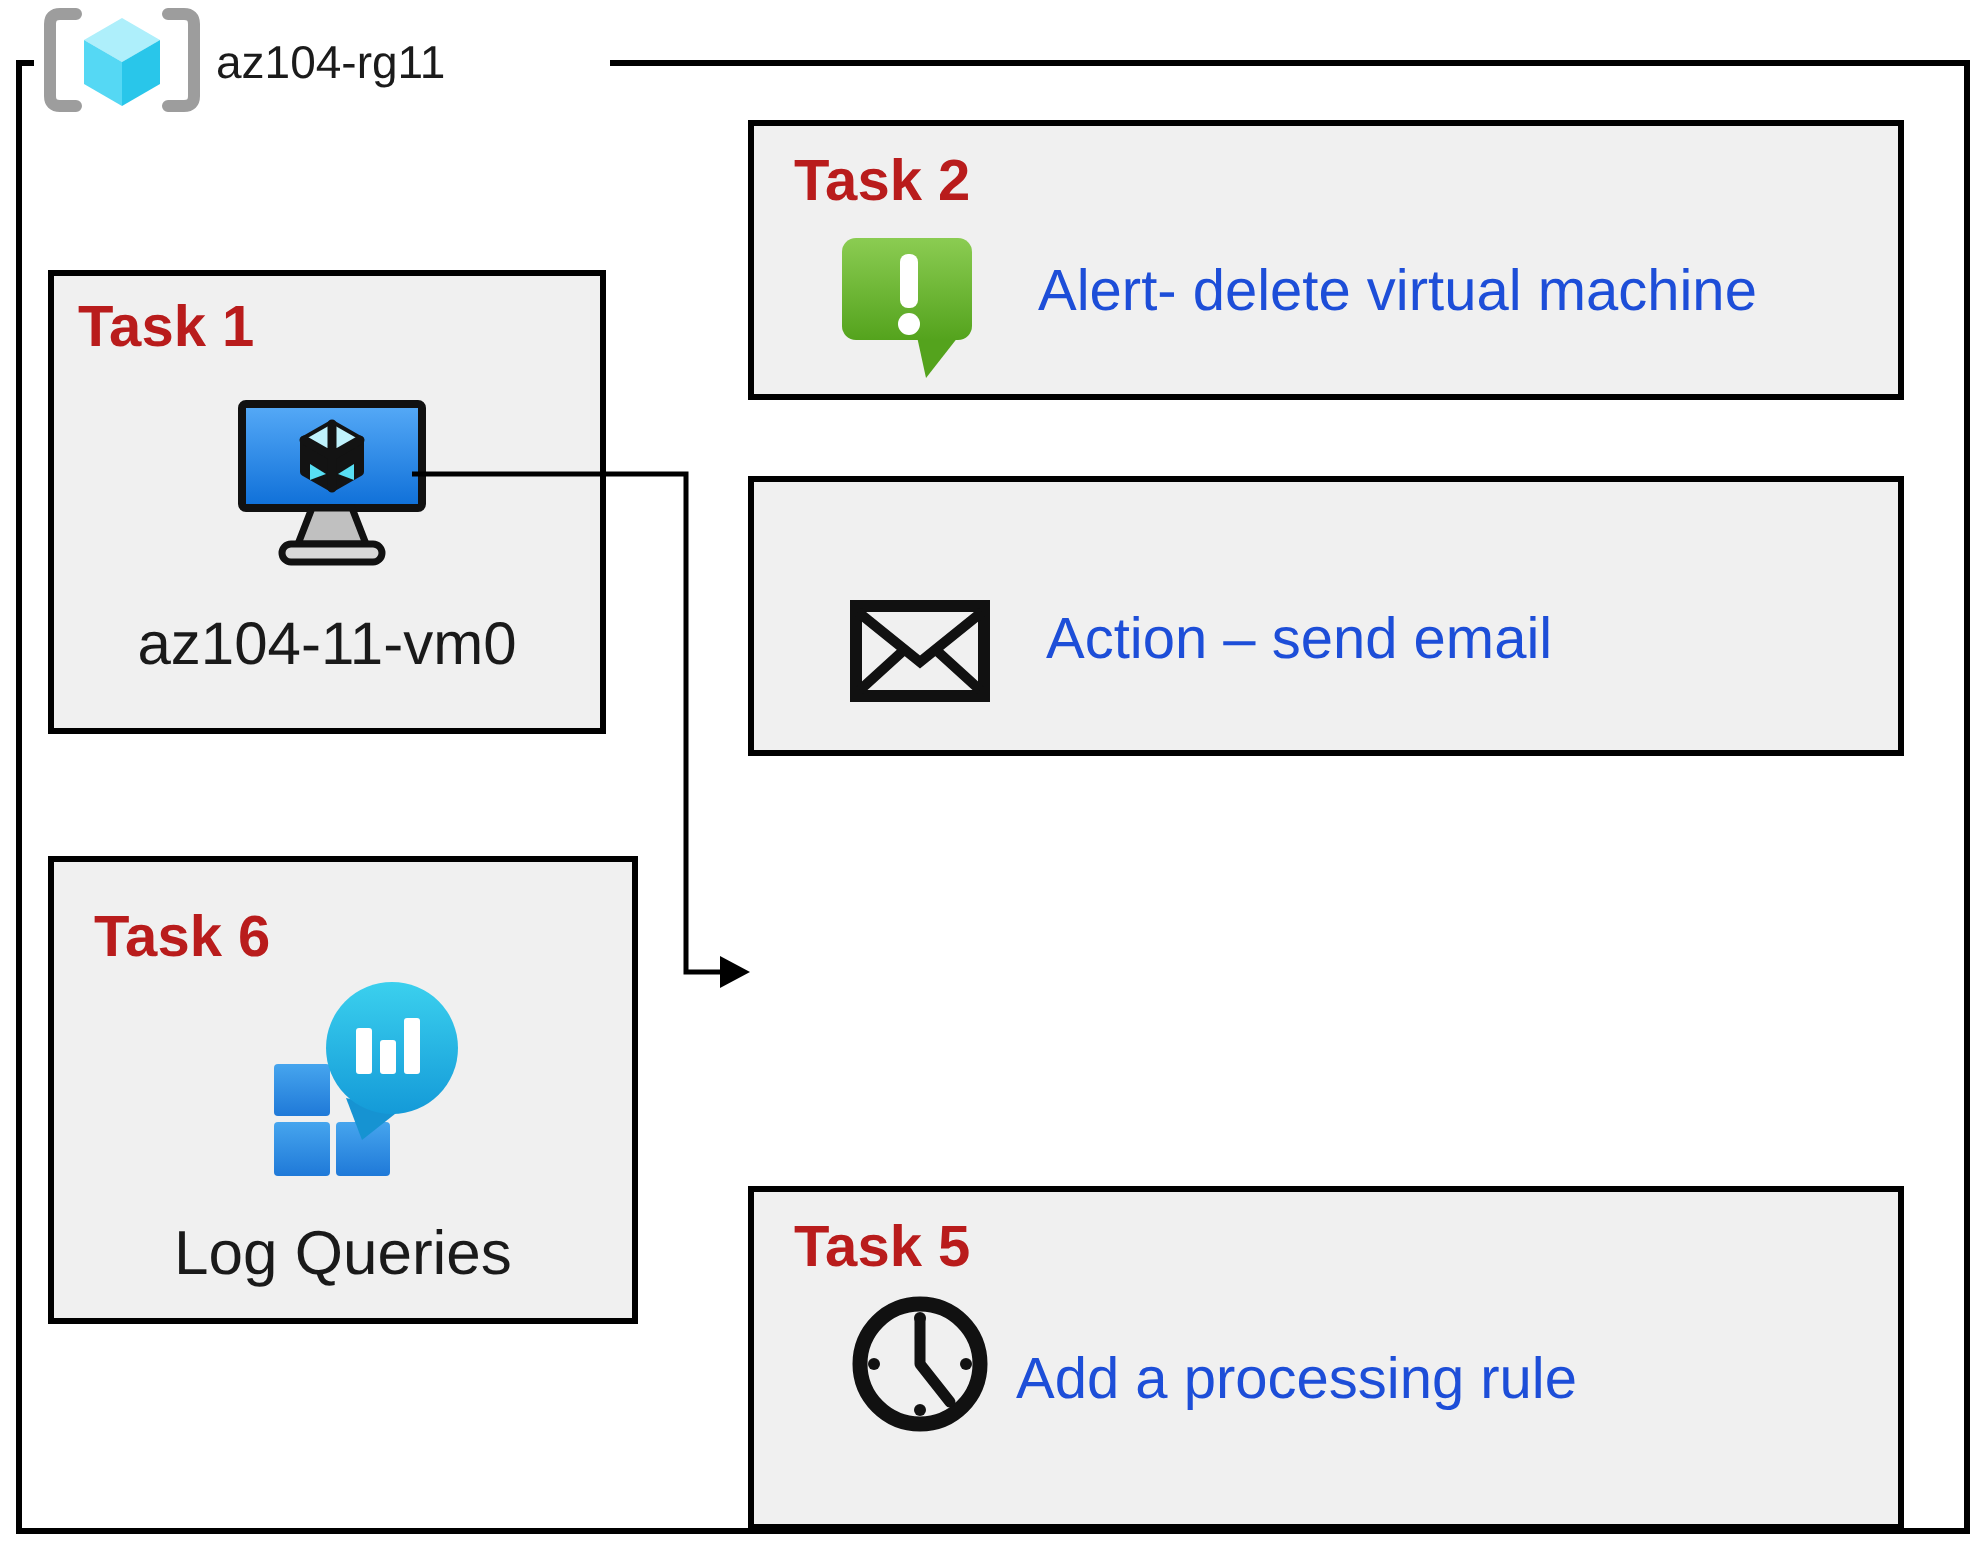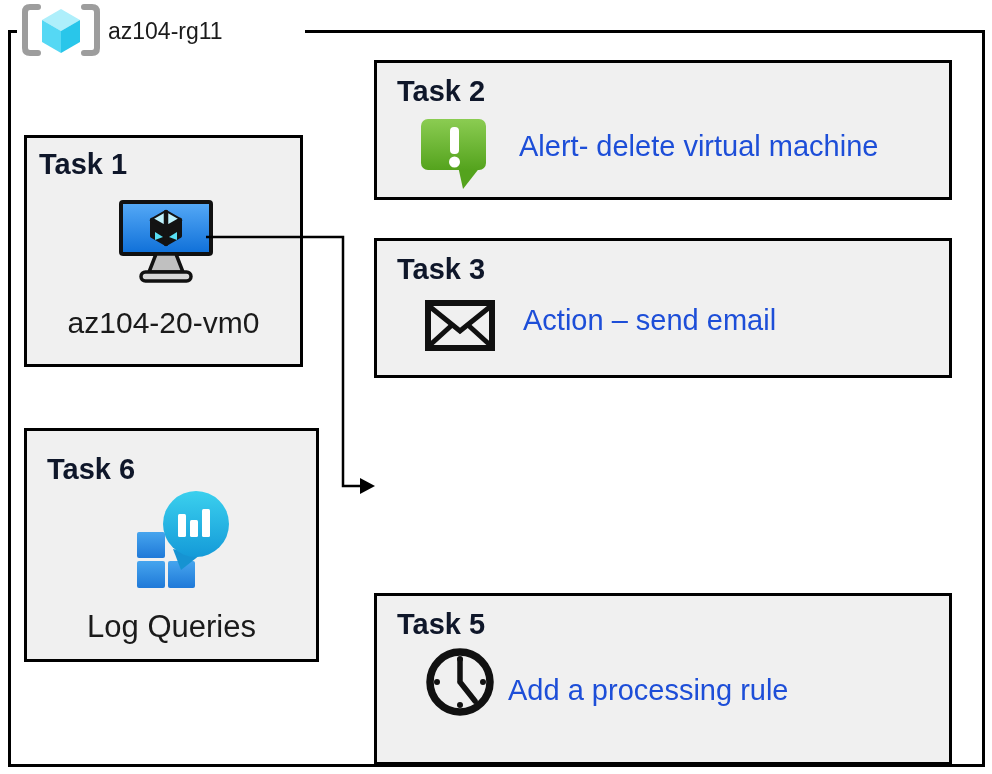--- a/index.html
+++ b/index.html
@@ -16,21 +16,21 @@
   }
   .rg-icon{position:absolute;left:22px;top:4px;z-index:3;}
   .rg-label{
     position:absolute;left:108px;top:13px;z-index:3;font-size:23px;line-height:36px;color:#1b1b1b;
   }
   .box{
     position:absolute;background:#F0F0F0;border:3px solid #000;box-sizing:border-box;z-index:2;
   }
   .box svg{position:absolute;}
   .title{
-    position:absolute;font-weight:bold;font-size:29px;line-height:36px;color:#0f172a;white-space:nowrap;
+    position:absolute;font-weight:bold;font-size:29px;line-height:36px;color:#b91c1c;white-space:nowrap;
   }
   .desc{
     position:absolute;font-size:29px;line-height:40px;color:#1d4ed8;white-space:nowrap;
   }
   .center-label{
     position:absolute;left:0;width:100%;text-align:center;font-size:30px;line-height:40px;color:#1a1a1a;
   }
   .connector{position:absolute;left:0;top:0;z-index:5;pointer-events:none;}
 </style>
 </head>
@@ -61,42 +61,41 @@
       </defs>
       <rect x="2" y="2" width="90" height="52" rx="2" fill="url(#vmG)" stroke="#111" stroke-width="4"></rect>
       <polygon points="47,12 61,20 61,36 47,44 33,36 33,20" fill="#131313" stroke="#131313" stroke-width="4" stroke-linejoin="round"></polygon>
       <polygon points="47,12 61,20 47,28 33,20" fill="#BFF2FC"></polygon>
       <polygon points="36,32 44,37 36,40" fill="#58DFF4"></polygon>
       <polygon points="58,32 50,37 58,40" fill="#58DFF4"></polygon>
       <path d="M47,28 L33,20 M47,28 L61,20 M47,28 L47,44 M47,12 L47,28" stroke="#131313" stroke-width="4.5" stroke-linecap="round" fill="none"></path>
       <polygon points="37,54 57,54 64,72 30,72" fill="#C0C0C0" stroke="#111" stroke-width="3.5"></polygon>
       <rect x="22" y="72" width="50" height="9" rx="4.5" fill="#D8D8D8" stroke="#111" stroke-width="3.5"></rect>
     </svg>
-    <div class="center-label" style="top:165px">az104-20-vm0</div>
+    <div class="center-label" style="top:165px">az104-11-vm0</div>
   </div>
 
   <div class="box" style="left:374px;top:60px;width:578px;height:140px">
     <div class="title" style="left:20px;top:10px">Task 2</div>
     <svg style="left:44px;top:52px" width="66" height="78" viewBox="0 0 66 78">
       <defs>
         <linearGradient id="alG" x1="0" y1="0" x2="0" y2="1">
           <stop offset="0" stop-color="#8BCC52"></stop>
             <stop offset="1" stop-color="#54A31D"></stop>
         </linearGradient>
       </defs>
       <polygon points="37,51 60,51 42,74" fill="#54A31D"></polygon>
       <rect x="0" y="4" width="65" height="51" rx="7" fill="url(#alG)"></rect>
       <rect x="29" y="12" width="9" height="27" rx="4" fill="#fff"></rect>
       <circle cx="33.5" cy="47" r="5.5" fill="#fff"></circle>
     </svg>
     <div class="desc" style="left:142px;top:63px">Alert- delete virtual machine</div>
   </div>
 
   <div class="box" style="left:374px;top:238px;width:578px;height:140px">
-    <div class="title" style="left:20px;top:10px">Task 3</div>
     <svg style="left:48px;top:59px" width="70" height="51" viewBox="0 0 70 51">
       <rect x="3" y="3" width="64" height="45" fill="none" stroke="#111" stroke-width="6"></rect>
       <path d="M4,6 L35,31 L66,6" fill="none" stroke="#111" stroke-width="5"></path>
       <path d="M5,45 L27,25 M65,45 L43,25" fill="none" stroke="#111" stroke-width="5"></path>
     </svg>
     <div class="desc" style="left:146px;top:59px">Action – send email</div>
   </div>
 
 
   <div class="box" style="left:374px;top:593px;width:578px;height:172px">

